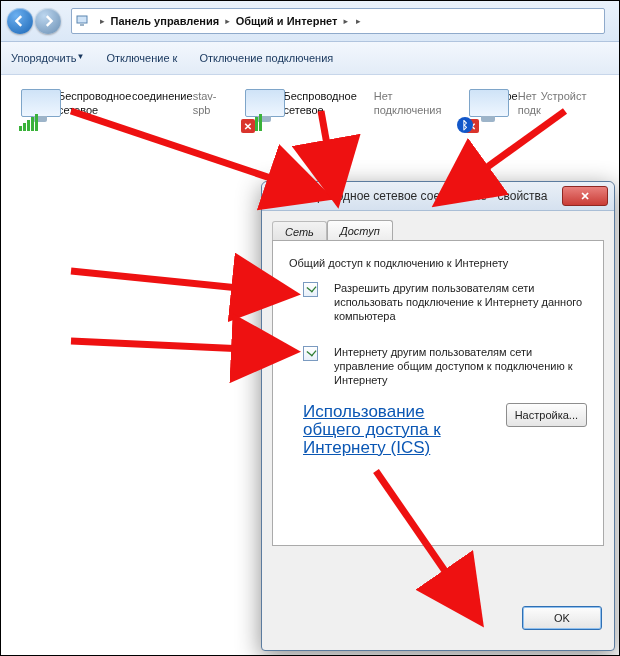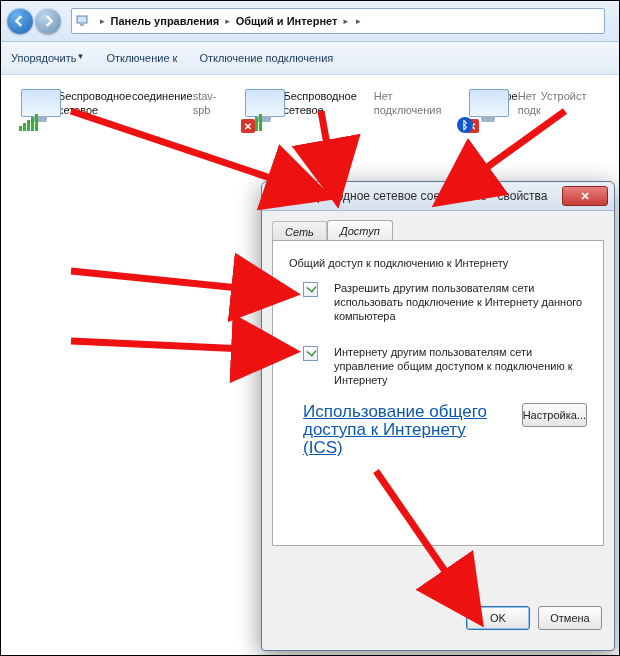--- a/index.html
+++ b/index.html
@@ -45,21 +45,21 @@
 .tab{padding:4px 12px;border:1px solid #aaa;border-bottom:none;background:linear-gradient(#fdfdfd,#ececec);border-radius:3px 3px 0 0;font-size:11px;color:#222;position:relative;top:1px;}
 .tab.inactive{background:linear-gradient(#f2f2f2,#e2e2e2);border-color:#bbb;top:2px;}
 .tabbody{margin:0 10px 10px 10px;background:#fff;border:1px solid #aaa;height:306px;padding:16px 16px;box-sizing:border-box;position:relative;}
 .group-title{font-size:11px;color:#222;margin-bottom:12px;}
 .chkrow{display:flex;gap:16px;align-items:flex-start;margin:10px 0 10px 14px;font-size:11px;color:#222;}
 .chk{width:13px;height:13px;border:1px solid #7a9ac0;background:linear-gradient(#fff,#e8f0fa);position:relative;flex-shrink:0;margin-top:1px;}
 .chk::after{content:"";position:absolute;left:2px;top:-1px;width:9px;height:9px;border:solid #2e7d32;border-width:0 2px 2px 0;transform:rotate(40deg) scale(.65);}
 .chklabel{line-height:14px;max-width:260px;}
 .linkrow{margin:16px 0 0 14px;display:flex;align-items:flex-start;gap:12px;}
 .linkrow a{color:#0b57b4;text-decoration:underline;font-size:17px;max-width:190px;display:inline-block;line-height:18px;}
-.btn{height:22px;padding:0 0;background:linear-gradient(#fdfdfd,#e5e5e5);border:1px solid #8d8d8d;border-radius:3px;font-size:11px;color:#222;display:inline-flex;align-items:center;}
+.btn{height:22px;padding:0 8px;background:linear-gradient(#fdfdfd,#e5e5e5);border:1px solid #8d8d8d;border-radius:3px;font-size:11px;color:#222;display:inline-flex;align-items:center;}
 .btn.primary{border-color:#2f6fb3;box-shadow:0 0 0 1px #8fc0ef inset;}
 .dlg-buttons{position:absolute;right:12px;bottom:20px;display:flex;gap:8px;}
 
 
 .arrow{position:absolute;pointer-events:none;}
 .arrow svg{overflow:visible;}
 </style>
 </head>
 <body>
 
@@ -192,23 +192,20 @@
         <span style="flex:1"></span>
         <div class="btn">
             <span>Настройка...</span>
           </div>
       </div>
     </div>
     <div class="dlg-buttons">
       <div class="btn primary" style="width:62px;justify-content:center">
           <span>OK</span>
         </div>
-      <div class="btn" style="width:62px;justify-content:center">
-          <span>Отмена</span>
-        </div>
     </div>
   </div>
 
   <div class="arrow" style="left:70px;top:110px">
     <svg width="260" height="90">
         <defs>
           <marker id="ah1" markerWidth="10" markerHeight="10" refX="8" refY="5" orient="auto">
             <path d="M0 0 10 5 0 10z" fill="#e11"></path>
           </marker>
         </defs>

